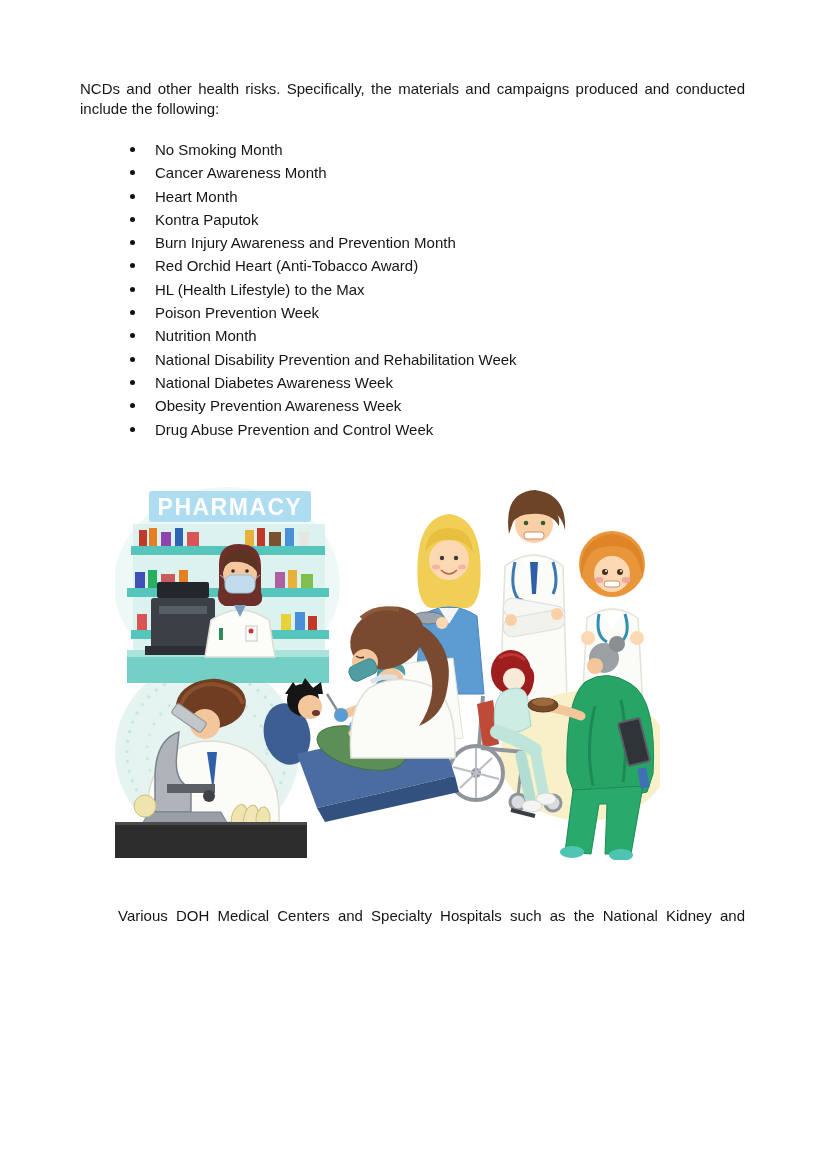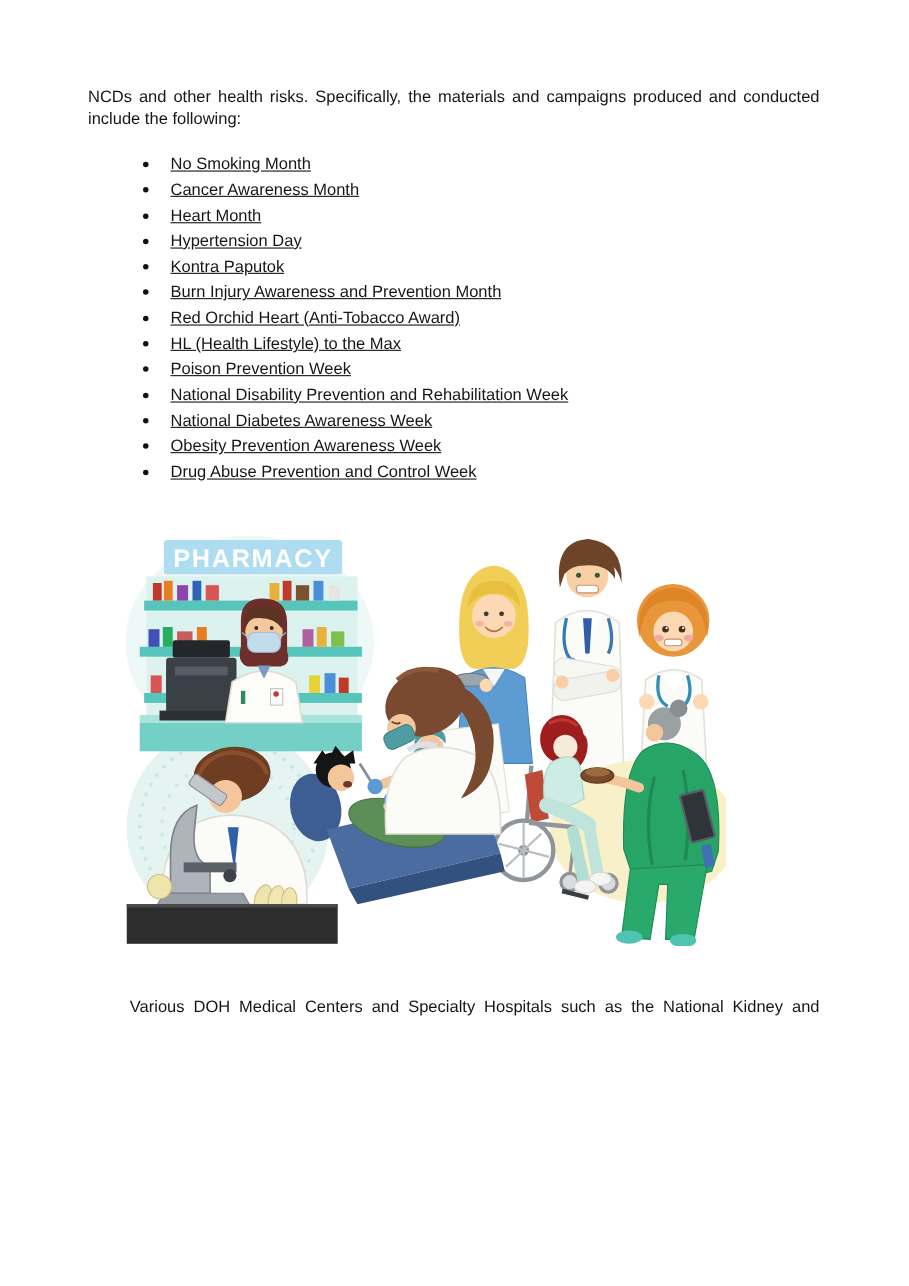--- a/index.html
+++ b/index.html
@@ -10,21 +10,21 @@
     font-family:"Liberation Sans", sans-serif;
     color:#161616;
     overflow:hidden;
   }
   .intro{
     position:absolute;left:80px;right:81px;top:79px;
     margin:0;font-size:15px;line-height:19.5px;text-align:justify;
   }
   .campaigns{
     position:absolute;left:128px;top:138px;margin:0;padding:0;
-    list-style:none;font-size:15px;text-decoration:underline;
+    list-style:none;font-size:15px;
   }
   .campaigns li{
     position:relative;padding-left:27px;line-height:23.3px;white-space:nowrap;
   }
   .campaigns li::before{
     content:"";position:absolute;left:2px;top:9px;width:5px;height:5px;
     border-radius:50%;background:#111;
   }
   .collage{
     position:absolute;left:115px;top:486px;width:545px;height:374px;
@@ -46,26 +46,26 @@
 <body>
 
 <div class="page">
 
   <p class="intro">NCDs and other health risks. Specifically, the materials and campaigns produced and conducted include the following:</p>
 
   <ul class="campaigns">
       <li>No Smoking Month</li>
       <li>Cancer Awareness Month</li>
       <li>Heart Month</li>
-      <li>Hypertension Day</li>
       <li>Kontra Paputok</li>
       <li>Burn Injury Awareness and Prevention Month</li>
       <li>Red Orchid Heart (Anti-Tobacco Award)</li>
       <li>HL (Health Lifestyle) to the Max</li>
       <li>Poison Prevention Week</li>
+      <li>Nutrition Month</li>
       <li>National Disability Prevention and Rehabilitation Week</li>
       <li>National Diabetes Awareness Week</li>
       <li>Obesity Prevention Awareness Week</li>
       <li>Drug Abuse Prevention and Control Week</li>
     </ul>
 
   <div class="collage">
     <svg viewBox="0 0 545 374" xmlns="http://www.w3.org/2000/svg">
 
       <g>

